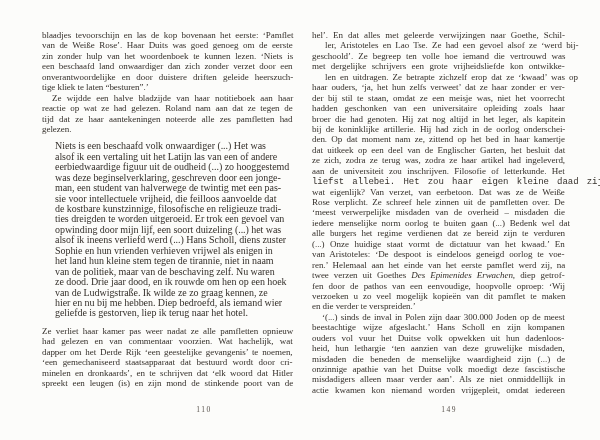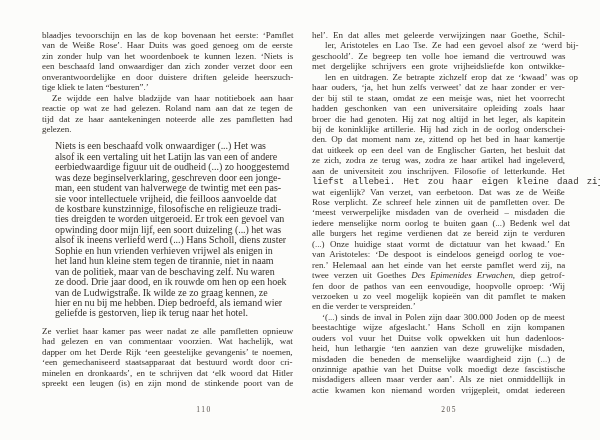--- a/index.html
+++ b/index.html
@@ -124,14 +124,14 @@
         <div class="ln j"><span style="word-spacing: 4.85714px;"><span>beestachtige wijze afgeslacht.’ Hans Scholl en zijn kompanen</span></span></div>
         <div class="ln j"><span style="word-spacing: 3.66667px;"><span>ouders vol vuur het Duitse volk opwekken uit hun dadenloos-</span></span></div>
         <div class="ln j"><span style="word-spacing: 3.625px;"><span>heid, hun lethargie ‘ten aanzien van deze gruwelijke misdaden,</span></span></div>
         <div class="ln j"><span style="word-spacing: 4.5px;"><span>misdaden die beneden de menselijke waardigheid zijn (...) de</span></span></div>
         <div class="ln j"><span style="word-spacing: 3.25px;"><span>onzinnige apathie van het Duitse volk moedigt deze fascistische</span></span></div>
         <div class="ln j"><span style="word-spacing: 2.88889px;"><span>misdadigers alleen maar verder aan’. Als ze niet onmiddellijk in</span></span></div>
         <div class="ln j"><span style="word-spacing: 4.14286px;"><span>actie kwamen kon niemand worden vrijgepleit, omdat iedereen</span></span></div>
       </div>
     </div>
   <div class="pagenum" id="pagenum-left">110</div>
-  <div class="pagenum" id="pagenum-right">205</div>
+  <div class="pagenum" id="pagenum-right">149</div>
 </div>
 
 </body></html>

